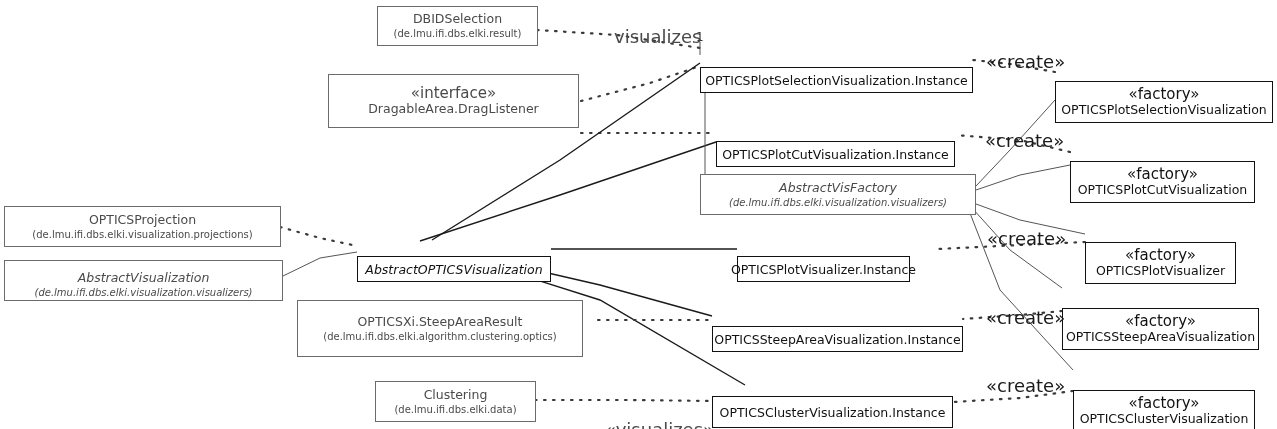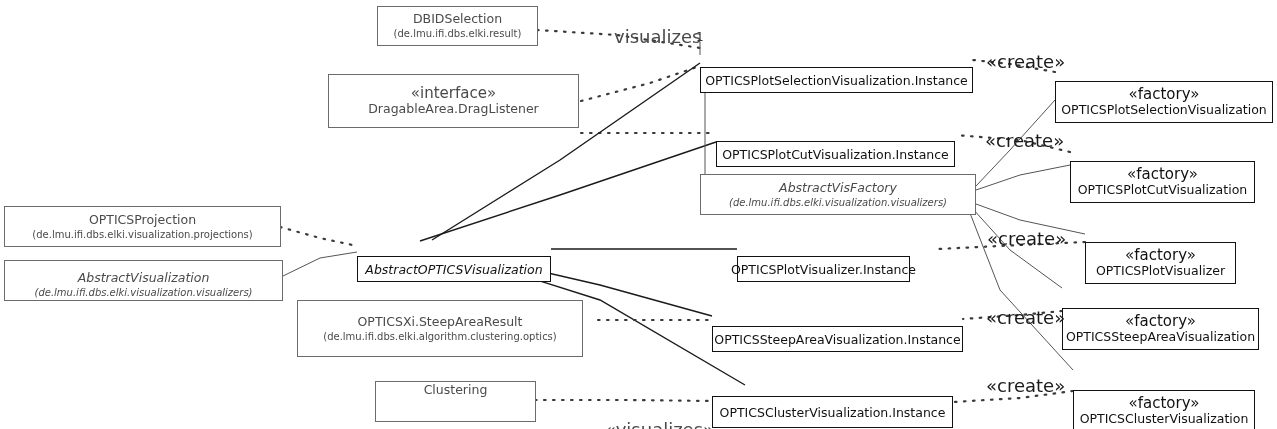--- a/index.html
+++ b/index.html
@@ -148,22 +148,23 @@
   <div class="node italic" style="left:4px; top:260px; width:279px; height:41px;justify-content:flex-end;">
     <div>AbstractVisualization</div>
     <div class="pkg">(de.lmu.ifi.dbs.elki.visualization.visualizers)</div>
   </div>
 
   <div class="node" style="left:297px; top:300px; width:286px; height:57px;">
     <div>OPTICSXi.SteepAreaResult</div>
     <div class="pkg">(de.lmu.ifi.dbs.elki.algorithm.clustering.optics)</div>
   </div>
 
-  <div class="node" style="left:375px; top:381px; width:161px; height:41px;justify-content:space-between;">
+  <div class="node" style="left:375px; top:381px; width:161px; height:41px;">
     <div>Clustering</div>
+    <div class="pkg">(de.lmu.ifi.dbs.elki.data)</div>
   </div>
 
   <div class="node strong italic" style="left:357px; top:236px; width:194px; height:26px;">
     <div>AbstractOPTICSVisualization</div>
   </div>
 
   <div class="node italic" style="left:700px; top:174px; width:276px; height:41px;">
     <div>AbstractVisFactory</div>
     <div class="pkg">(de.lmu.ifi.dbs.elki.visualization.visualizers)</div>
   </div>

